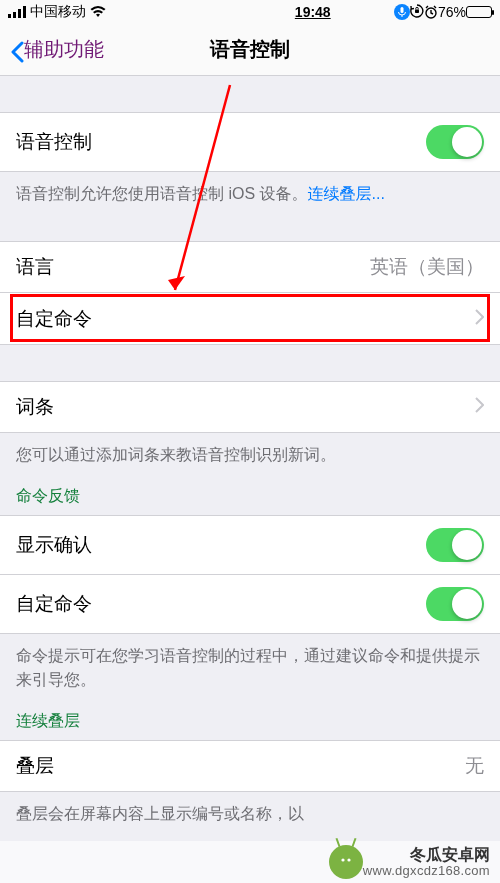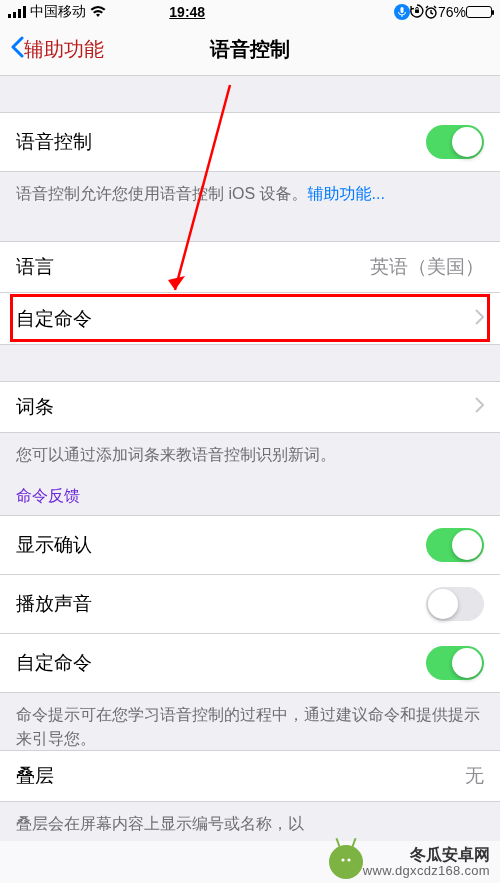--- a/index.html
+++ b/index.html
@@ -16,41 +16,41 @@
     
     .status-bar{
       height: 24px;
       background:#fafafa;
       display:flex; align-items:center;
       padding: 0 8px;
       font-size:14px;
       color:#000;
     }
     .status-left{ display:flex; align-items:center; gap:4px; flex:1;}
-    .status-center{ flex:1; text-align:left; font-weight:600;text-decoration:underline;}
+    .status-center{ flex:1; text-align:right; font-weight:600;text-decoration:underline;}
     .status-right{ flex:1; display:flex; justify-content:flex-end; align-items:center; }
     .signal svg, .wifi svg, .mic-badge svg, .alarm svg{ display:block;}
     .battery{
       width:26px; height:12px; border:1px solid #000; border-radius:3px; position:relative;
     }
     .battery::after{
       content:""; position:absolute; right:-3px; top:3px; width:2px; height:5px; background:#000; border-radius:1px;
     }
     .battery-fill{ height:100%; background:#000; width:76%; border-radius:1px;}
 
     
     .nav-bar{
       height: 52px;
       background:#fafafa;
       display:flex; align-items:center;
       padding: 0 10px;
       border-bottom:1px solid #d1d1d6;
       position:relative;
     }
-    .back{ display:flex; align-items:flex-start; color:#b91c1c; font-size:20px;}
+    .back{ display:flex; align-items:flex-end; color:#701a75; font-size:20px;}
     .nav-title{
       position:absolute; left:0; right:0; text-align:center;
       font-size:20px; font-weight:600; color:#000; pointer-events:none;
     }
 
     
     .group-spacer{ height:36px; }
 
     .cell{
       background:#fff;
@@ -71,21 +71,21 @@
       padding:10px 16px 0 16px;
       font-size:16px;
       color:#6d6d72;
       line-height:1.45;
     }
     .footer-text .link{ color:#007aff; }
 
     .group-header{
       padding: 20px 16px 8px 16px;
       font-size:16px;
-      color:#6d28d9;
+      color:#15803d;
     }
 
     
     .switch{
       width:58px; height:34px; border-radius:17px; position:relative;
     }
     .switch-on{ background:#4cd964; }
     .switch-off{ background:#e5e5ea; }
     .knob{
       position:absolute; top:2px; width:30px; height:30px; background:#fff; border-radius:50%;
@@ -191,21 +191,21 @@
   </div>
 
   <div class="group-spacer"></div>
   <div class="cell">
     <span class="cell-label">语音控制</span>
     <span class="switch switch-on">
         <span class="knob"></span>
       </span>
   </div>
   <div class="footer-text">
-    <span>语音控制允许您使用语音控制 iOS 设备。</span><span class="link">辅助功能...</span>
+    <span>语音控制允许您使用语音控制 iOS 设备。</span><span class="link">连续叠层...</span>
   </div>
 
   <div class="group-spacer"></div>
   <div class="cell">
     <span class="cell-label">语言</span>
     <span class="cell-value">英语（美国）</span>
   </div>
   <div class="cell" style="position:relative;">
     <span class="cell-label">自定命令</span>
     <span class="chevron">
@@ -227,33 +227,28 @@
   <div class="footer-text">您可以通过添加词条来教语音控制识别新词。</div>
 
   <div class="group-header">命令反馈</div>
   <div class="cell">
     <span class="cell-label">显示确认</span>
     <span class="switch switch-on">
         <span class="knob"></span>
       </span>
   </div>
   <div class="cell">
-    <span class="cell-label">播放声音</span>
-    <span class="switch switch-off">
-        <span class="knob"></span>
-      </span>
-  </div>
-  <div class="cell">
     <span class="cell-label">自定命令</span>
     <span class="switch switch-on">
         <span class="knob"></span>
       </span>
   </div>
   <div class="footer-text">命令提示可在您学习语音控制的过程中，通过建议命令和提供提示来引导您。</div>
 
+  <div class="group-header">连续叠层</div>
   <div class="cell">
     <span class="cell-label">叠层</span>
     <span class="cell-value">无</span>
   </div>
   <div class="footer-text">叠层会在屏幕内容上显示编号或名称，以</div>
 
   <div class="highlight" style="top:294px;"></div>
   <svg class="arrow" style="left:165px; top:80px;" width="70" height="225">
     <line x1="65" y1="5" x2="10" y2="210" stroke="#ff0000" stroke-width="2.5"></line>
     <polygon points="10,210 20,196 3,200" fill="#ff0000"></polygon>

